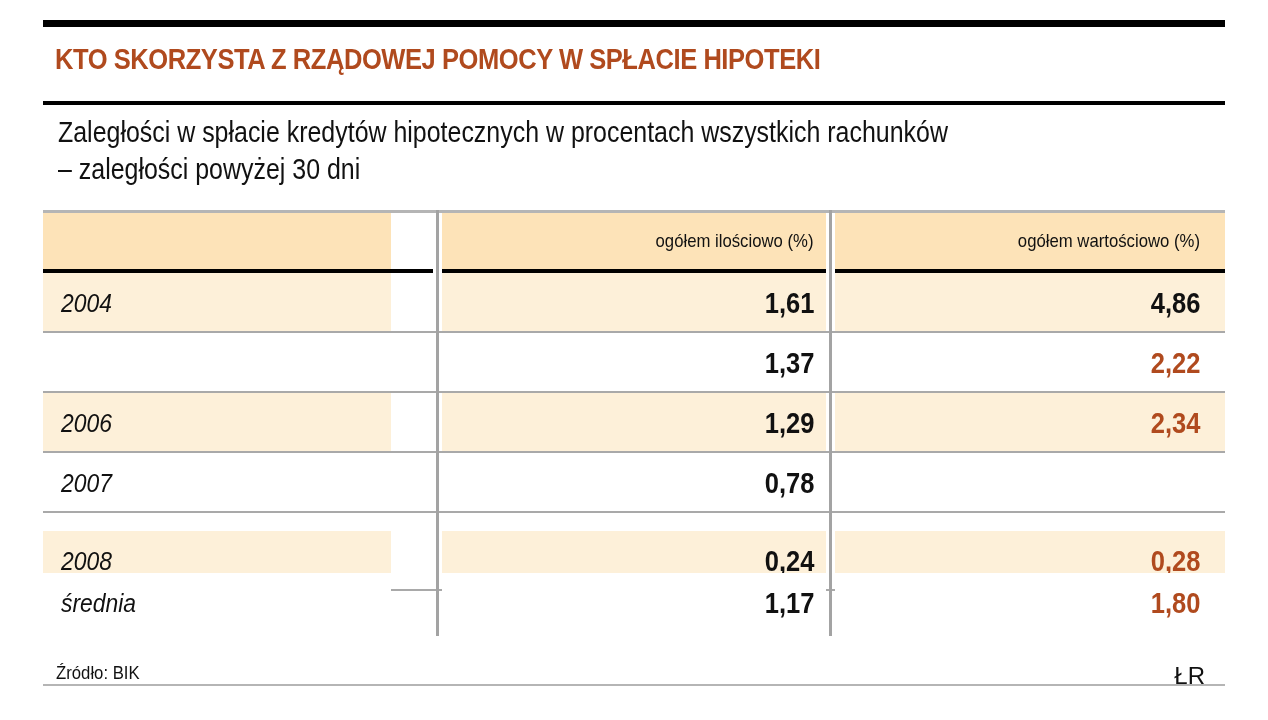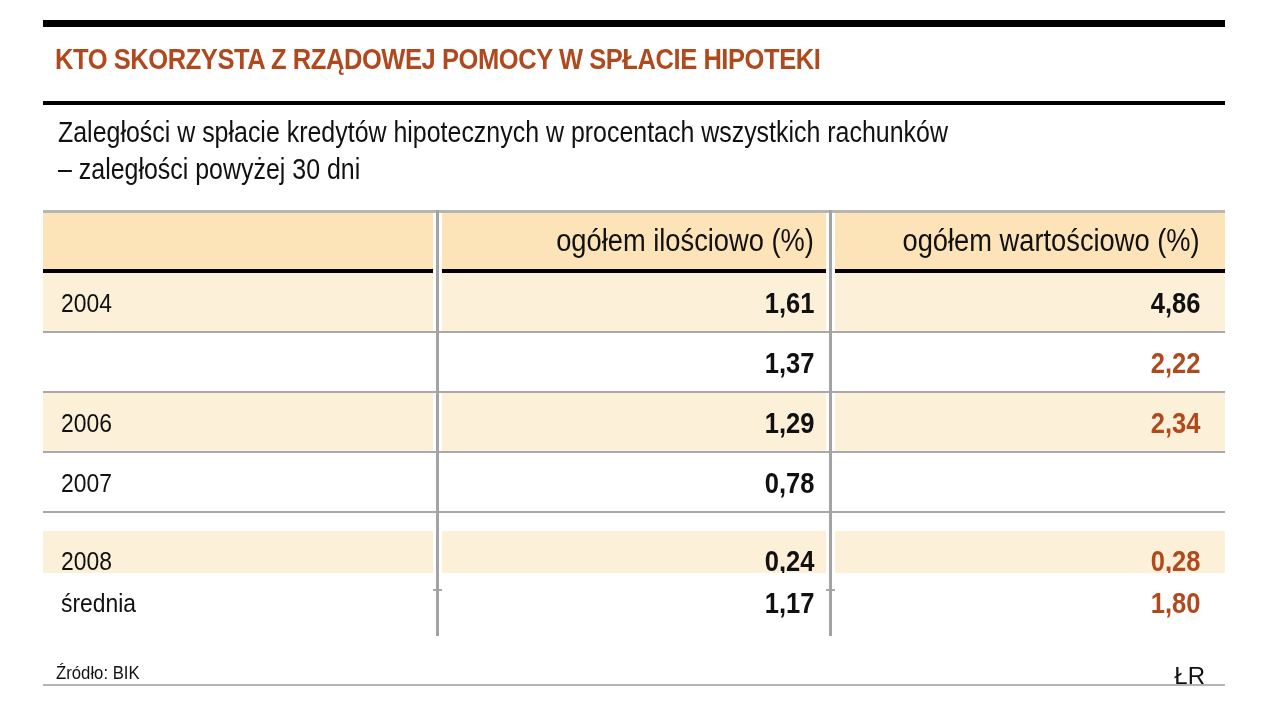--- a/index.html
+++ b/index.html
@@ -8,24 +8,24 @@
   .topbar { position: absolute; left: 43px; top: 20px; width: 1182px; height: 7px; background: #000; }
   .title { position: absolute; left: 55px; top: 43px; font-size: 29px; font-weight: bold;
            color: #b04a1e; letter-spacing: -0.5px; transform: scaleX(0.88); transform-origin: left top; white-space: nowrap; }
   .rule2 { position: absolute; left: 43px; top: 101px; width: 1182px; height: 4px; background: #000; }
   .subtitle { position: absolute; left: 58px; top: 114px; font-size: 29px; line-height: 37px;
               color: #111; transform: scaleX(0.86); transform-origin: left top; white-space: nowrap; }
   .tbl { position: absolute; left: 43px; top: 210px; width: 1182px; }
   .tbl-top { position: absolute; left: 0; top: 0; width: 1182px; height: 3px; background: #b5b5b5; }
   .row { position: absolute; left: 0; width: 1182px; height: 60px; }
   .cell { position: absolute; top: 0; height: 100%; display: flex; align-items: center; box-sizing: border-box; }
-  .c0 { left: 0; width: 390px; padding-left: 18px; }
+  .c0 { left: 0; width: 348px; padding-left: 18px; font-style: italic; }
   .c1 { left: 399px; width: 384px; justify-content: flex-end; padding-right: 12px; }
   .c2 { left: 792px; width: 390px; justify-content: flex-end; padding-right: 25px; }
-  .hdr .cell { background: #fde3b8; font-size: 31px; transform-origin: right center; }
+  .hdr .cell { background: #fde3b8; font-size: 19px; transform-origin: right center; }
   .hdr .txt { display: inline-block; transform: scaleX(0.88); transform-origin: right center; white-space: nowrap; }
   .hdr-line { position: absolute; bottom: -4px; height: 4px; background: #000; }
   .odd .cell { background: #fdf0d9; }
   .even .cell { background: #ffffff; }
   .row .label { font-size: 26px; display: inline-block; transform: scaleX(0.88); transform-origin: left center; }
   .row .num { font-size: 29px; font-weight: bold; display: inline-block; transform: scaleX(0.88); transform-origin: right center; }
   .num.hl { color: #b04a1e; }
   .sep { position: absolute; left: 0; bottom: 0; width: 1182px; height: 2px; background: #a9a9a9; }
   .vline { position: absolute; top: 0; width: 3px; background: #a3a3a3; }
   .footer { position: absolute; left: 43px; top: 656px; width: 1182px; height: 38px; }

